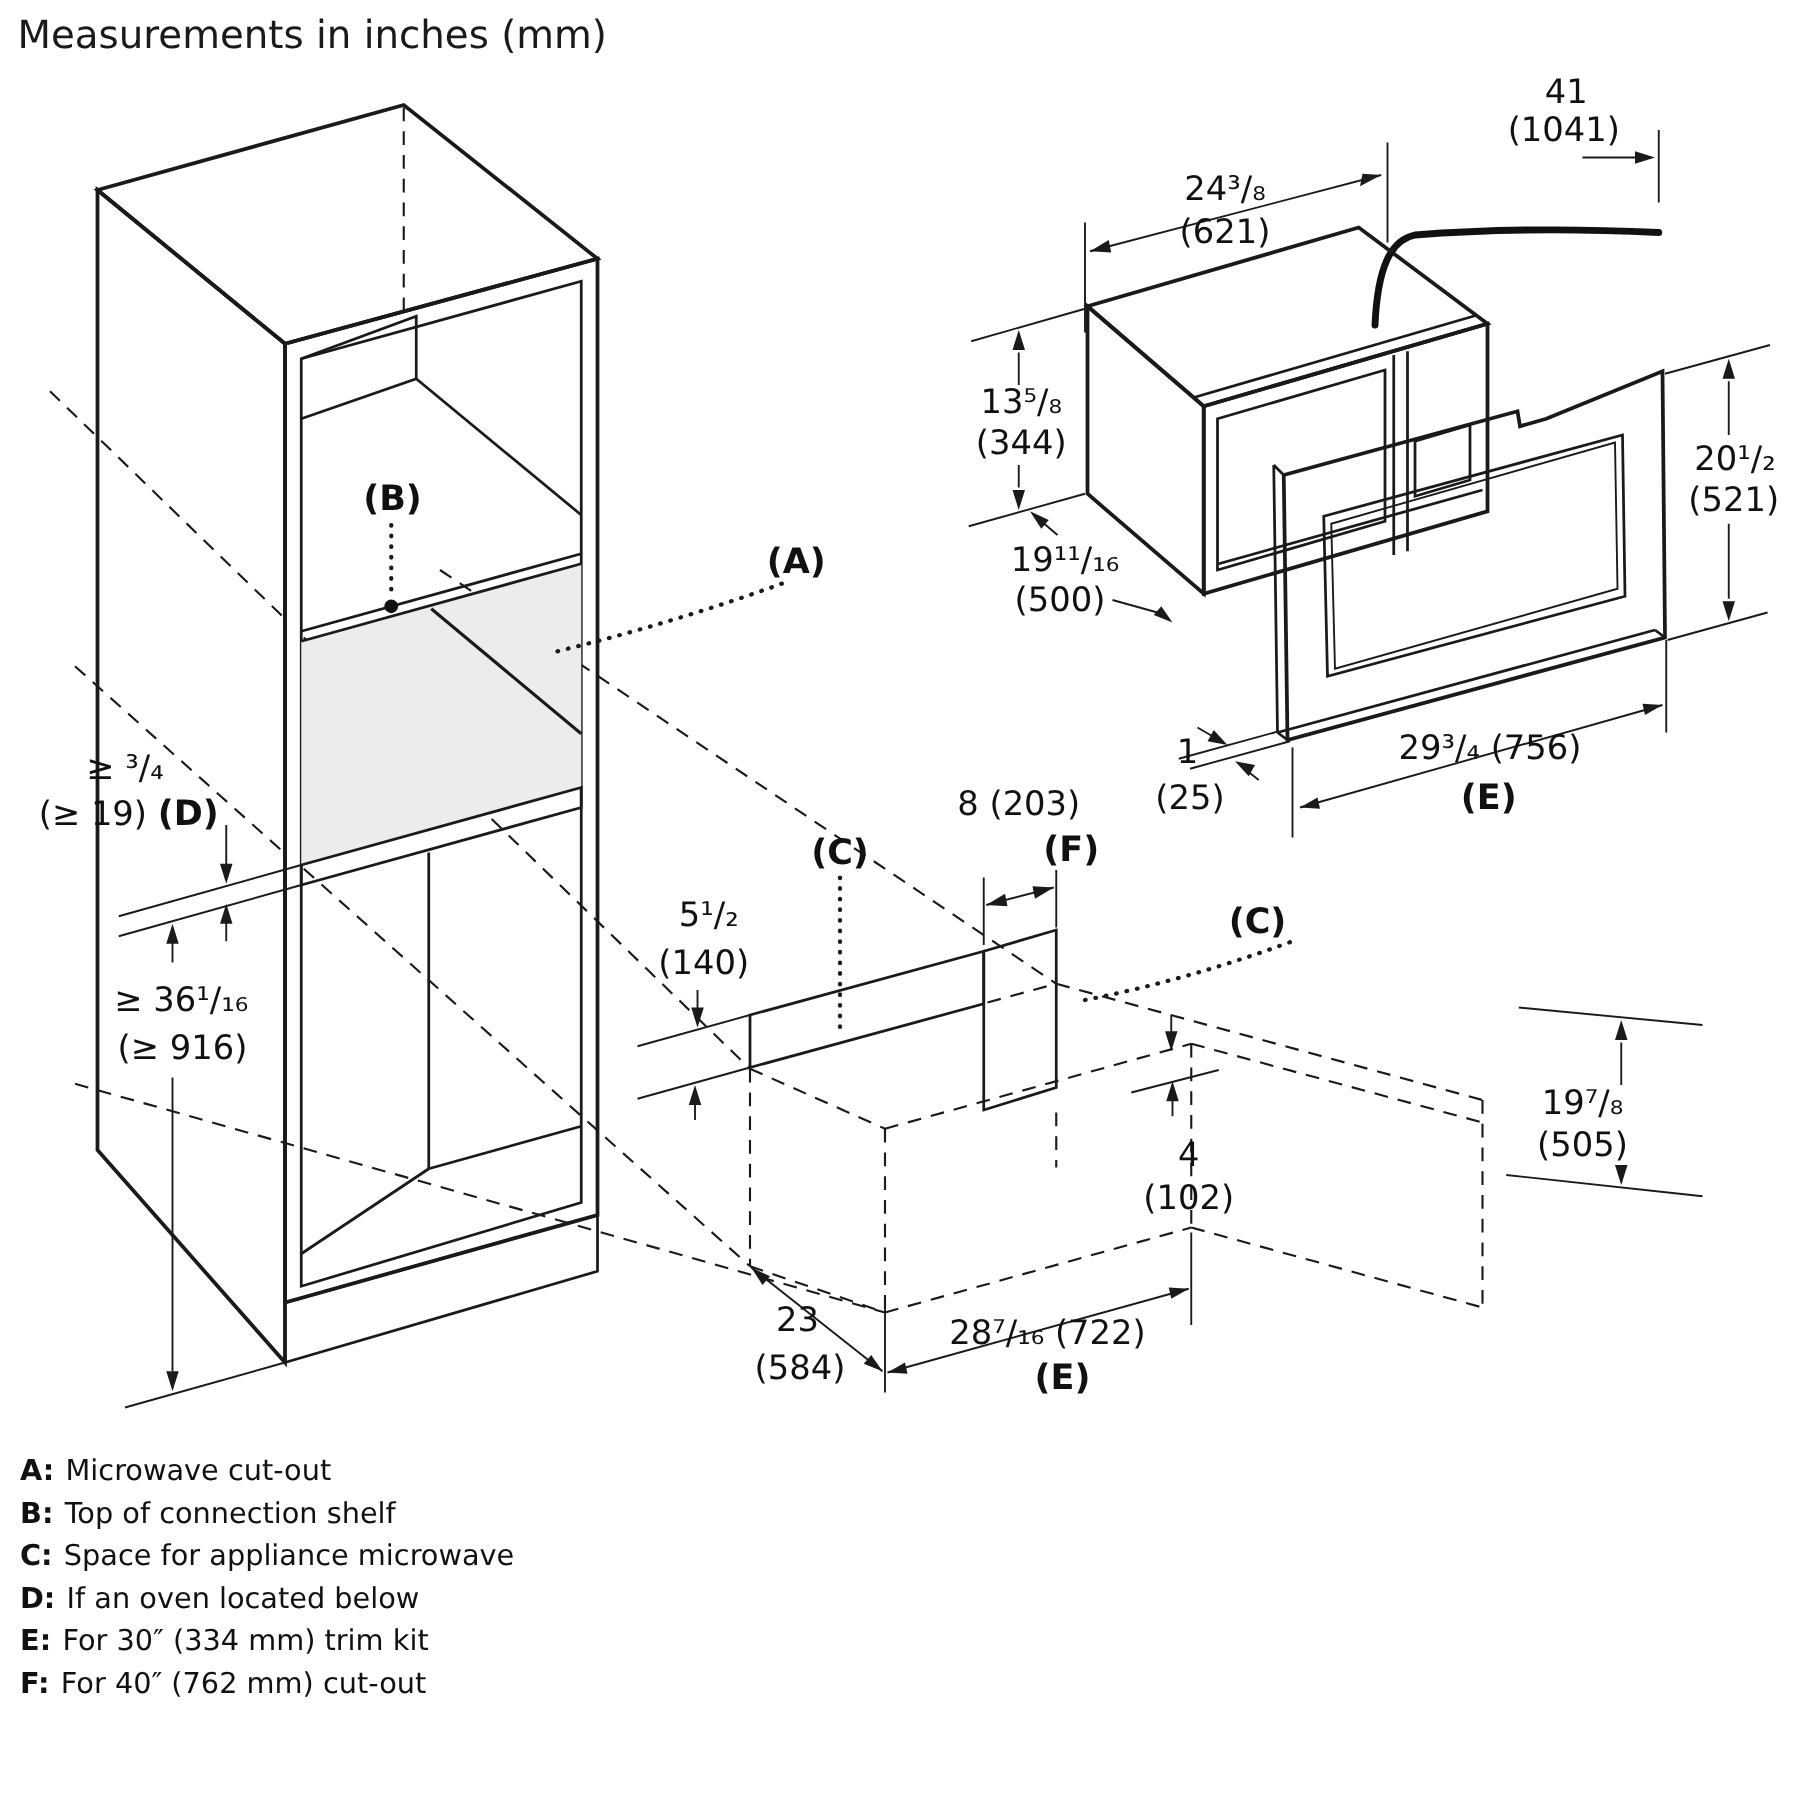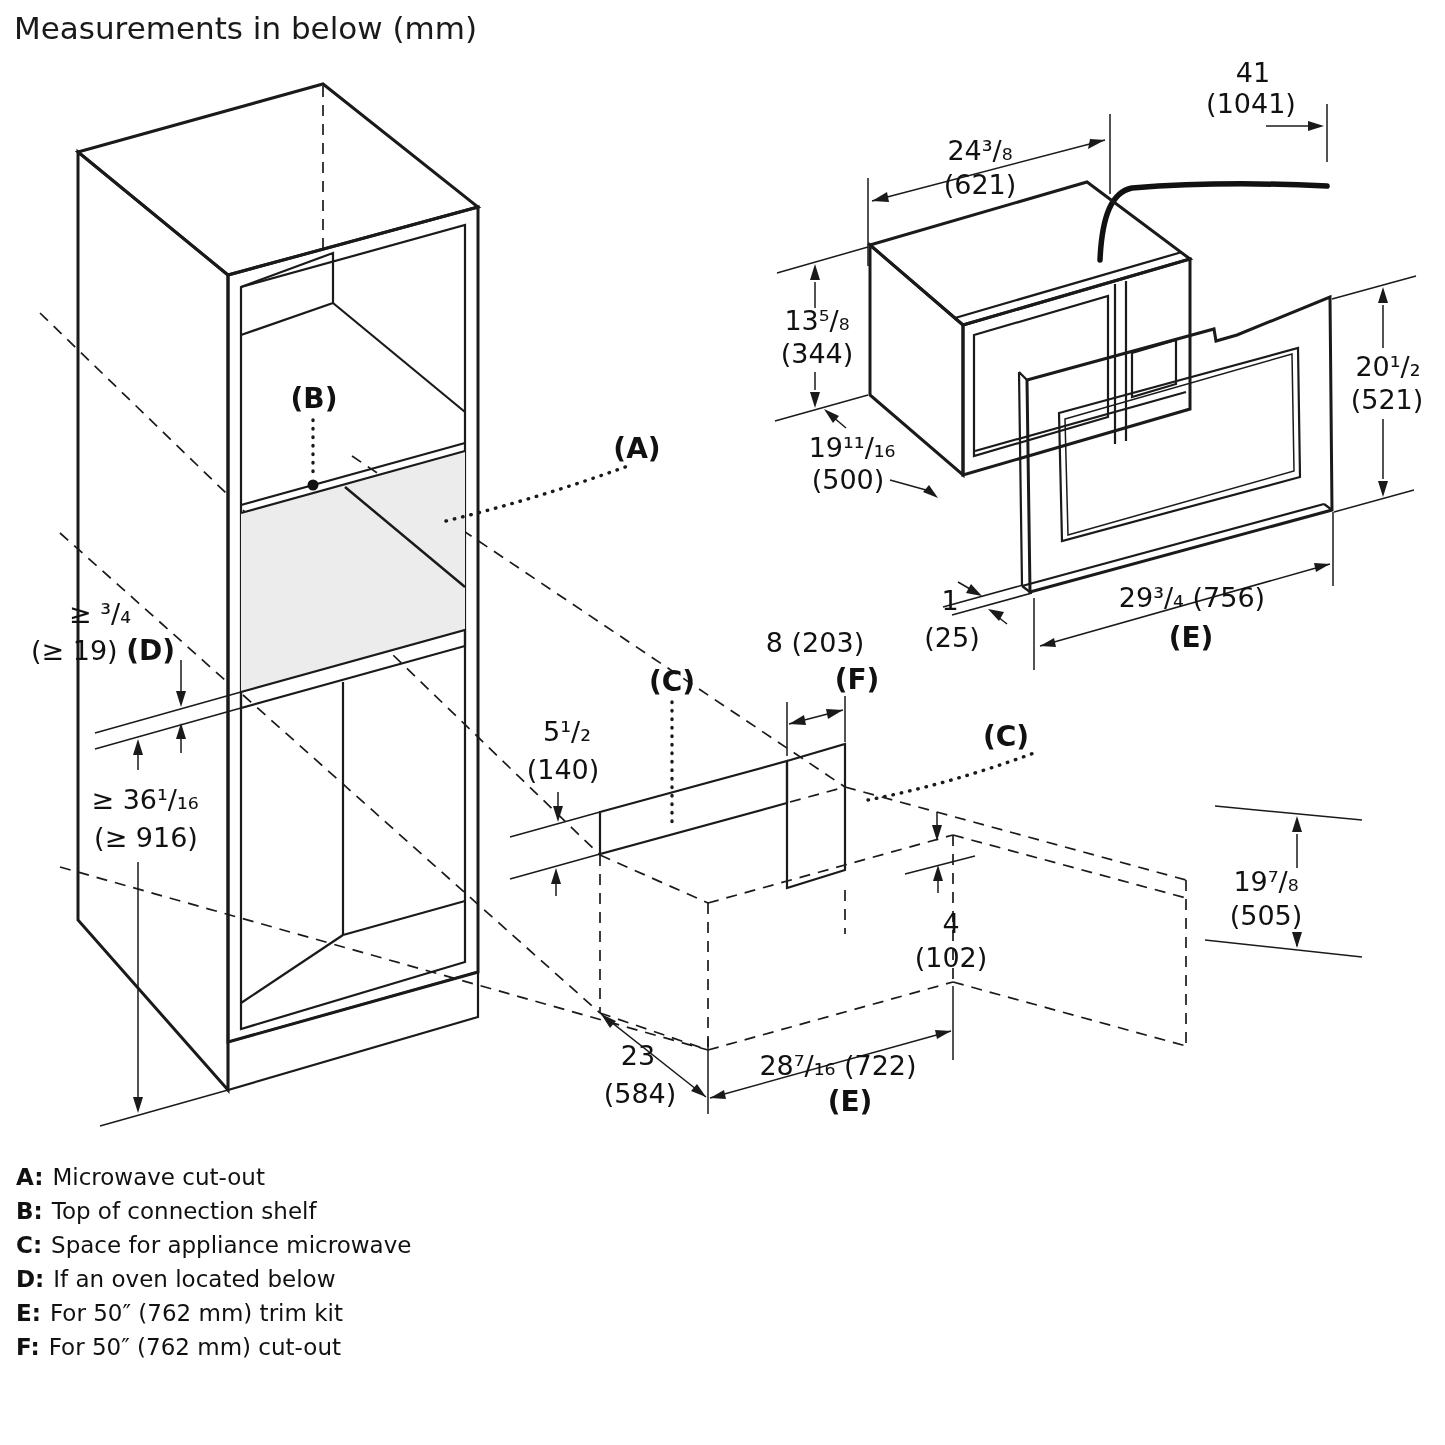--- a/index.html
+++ b/index.html
@@ -20,21 +20,21 @@
   .fg{fill:#ececec;}
   .fb{fill:#e0e0e0;}
   .gray{stroke:#9a9a9a;}
   text{fill:#111;font-size:27px;font-family:"DejaVu Sans","Liberation Sans",sans-serif;}
   text.lbl, tspan.lbl{font-weight:bold;font-size:28px;}
   .cord{stroke:#111;stroke-width:5.5;fill:none;stroke-linecap:round;}
 </style>
 </head>
 <body>
 
-<div class="page-title">Measurements in below (mm)</div>
+<div class="page-title">Measurements in inches (mm)</div>
 
 <svg width="1445" height="1445" viewBox="0 0 1445 1445">
   <defs>
     <pattern id="hatch" width="11" height="11" patternUnits="userSpaceOnUse" patternTransform="rotate(-45)">
       <line x1="5" y1="0" x2="5" y2="11" stroke="#1a1a1a" stroke-width="1.6"></line>
     </pattern>
   </defs>
 
   <g class="ln dsh">
     <path d="M40,313 L226,493"></path>
@@ -251,15 +251,15 @@
     <text x="838" y="1075">28⁷/₁₆ (722)</text>
     <text class="lbl" x="850" y="1111">(E)</text>
   </g>
 </svg>
 
 <div class="legend">
   <div class="legend-row"><b>A:</b><span>Microwave cut-out</span></div>
   <div class="legend-row"><b>B:</b><span>Top of connection shelf</span></div>
   <div class="legend-row"><b>C:</b><span>Space for appliance microwave</span></div>
   <div class="legend-row"><b>D:</b><span>If an oven located below</span></div>
-  <div class="legend-row"><b>E:</b><span>For 50″ (762 mm) trim kit</span></div>
-  <div class="legend-row"><b>F:</b><span>For 50″ (762 mm) cut-out</span></div>
+  <div class="legend-row"><b>E:</b><span>For 30″ (334 mm) trim kit</span></div>
+  <div class="legend-row"><b>F:</b><span>For 40″ (762 mm) cut-out</span></div>
 </div>
 
 </body></html>

